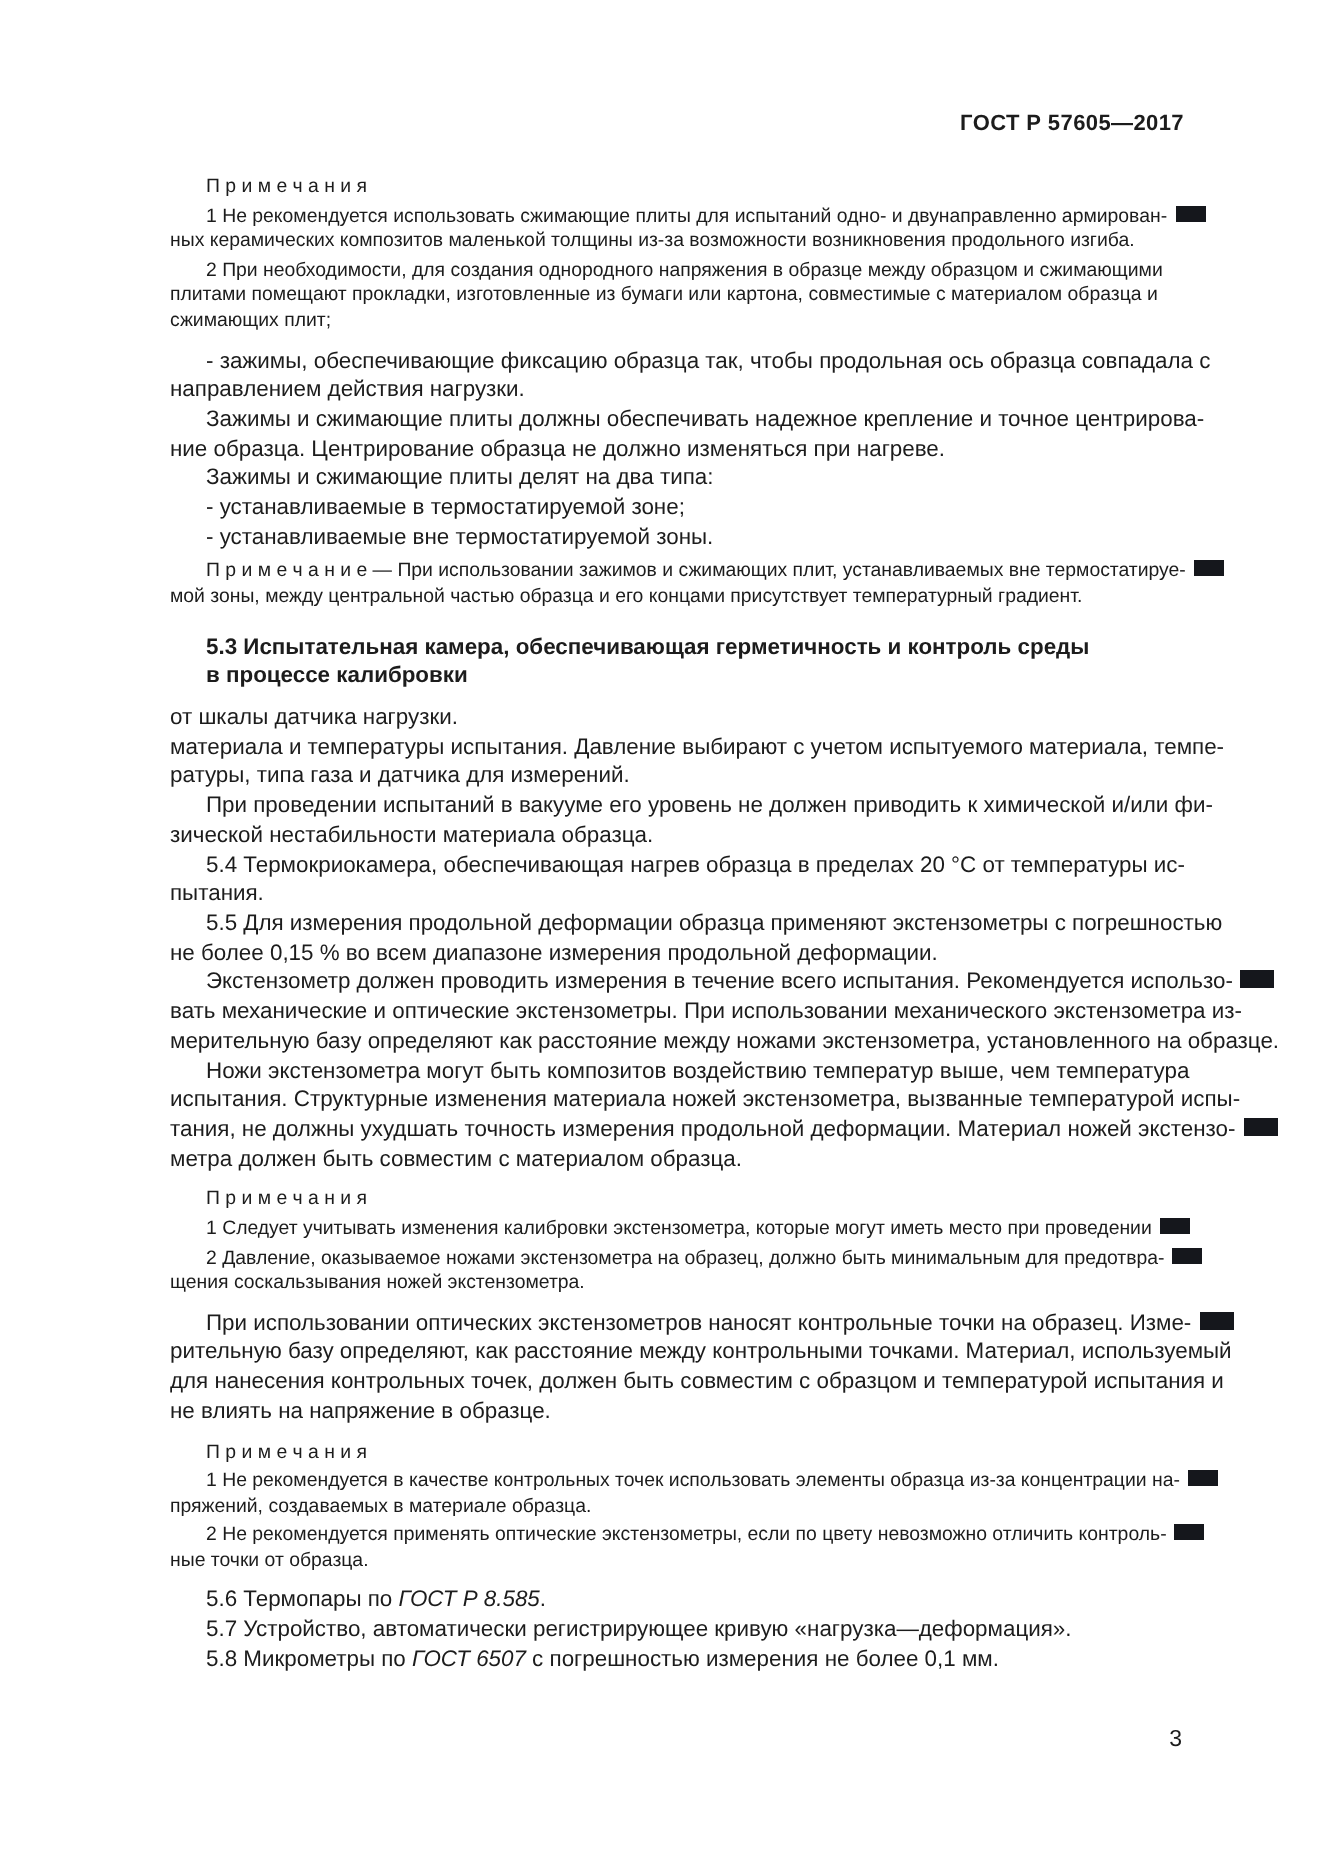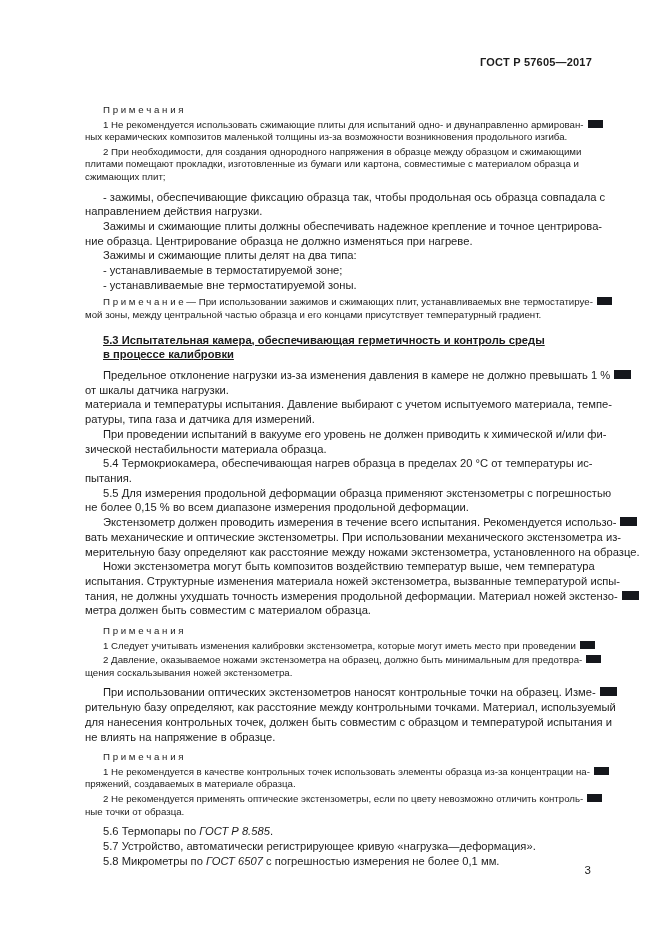--- a/index.html
+++ b/index.html
@@ -18,21 +18,21 @@
     position: absolute;
     left: 85px;
     top: 56px;
     width: 507px;
   }
   .doc-header {
     text-align: right;
     font-weight: bold;
     font-size: 11px;
     letter-spacing: 0.2px;
-    margin-bottom: 36px;
+    margin-bottom: 20px;
   }
   .line { white-space: nowrap; }
 
   
   .para .line, .list .line, .heading .line {
     font-size: 11.2px;
     line-height: 14.7px;
   }
   
   .note .line, .note-single .line, .notes-label .line {
@@ -40,21 +40,21 @@
     line-height: 12.6px;
   }
 
   .para .line.first, .list .line.first,
   .note .line.first, .note-single .line.first,
   .notes-label .line.first { padding-left: 18px; }
 
   .heading .line { padding-left: 18px; font-weight: bold; }
 
   .notes-label { margin-top: 6px; margin-bottom: 2px; }
-  .heading { margin-top: 11px; margin-bottom: 6px; text-decoration: underline; }
+  .heading { margin-top: 11px; margin-bottom: 6px; }
   .note { margin-top: 2px; margin-bottom: 2px; }
   .note-single { margin-top: 4px; margin-bottom: 2px; }
   .note + .para, .note + .list, .note-single + .para { margin-top: 6px; }
   .para + .notes-label { margin-top: 7px; }
 
   .it { font-style: italic; margin-top: 28px; }
 
   .end-marker {
     display: inline-block;
     width: 17px;
@@ -110,21 +110,20 @@
         </div>
         <div class="block note-single">
           <div class="line first"><span>П р и м е ч а н и е — При использовании зажимов и сжимающих плит, устанавливаемых вне термостатируе-</span><span class="end-marker" style="background: rgb(21, 23, 28);"></span></div>
           <div class="line"><span>мой зоны, между центральной частью образца и его концами присутствует температурный градиент.</span></div>
         </div>
         <div class="block heading">
           <div class="line first"><span>5.3 Испытательная камера, обеспечивающая герметичность и контроль среды</span></div>
           <div class="line"><span>в процессе калибровки</span></div>
         </div>
         <div class="block para">
-          <div class="line first"><span>Предельное отклонение нагрузки из-за изменения давления в камере не должно превышать 1 %</span><span class="end-marker" style="background: rgb(21, 23, 28);"></span></div>
           <div class="line"><span>от шкалы датчика нагрузки.</span></div>
         </div>
         <div class="block para">
           <div class="line"><span>материала и температуры испытания. Давление выбирают с учетом испытуемого материала, темпе-</span></div>
           <div class="line"><span>ратуры, типа газа и датчика для измерений.</span></div>
         </div>
         <div class="block para">
           <div class="line first"><span>При проведении испытаний в вакууме его уровень не должен приводить к химической и/или фи-</span></div>
           <div class="line"><span>зической нестабильности материала образца.</span></div>
         </div>

